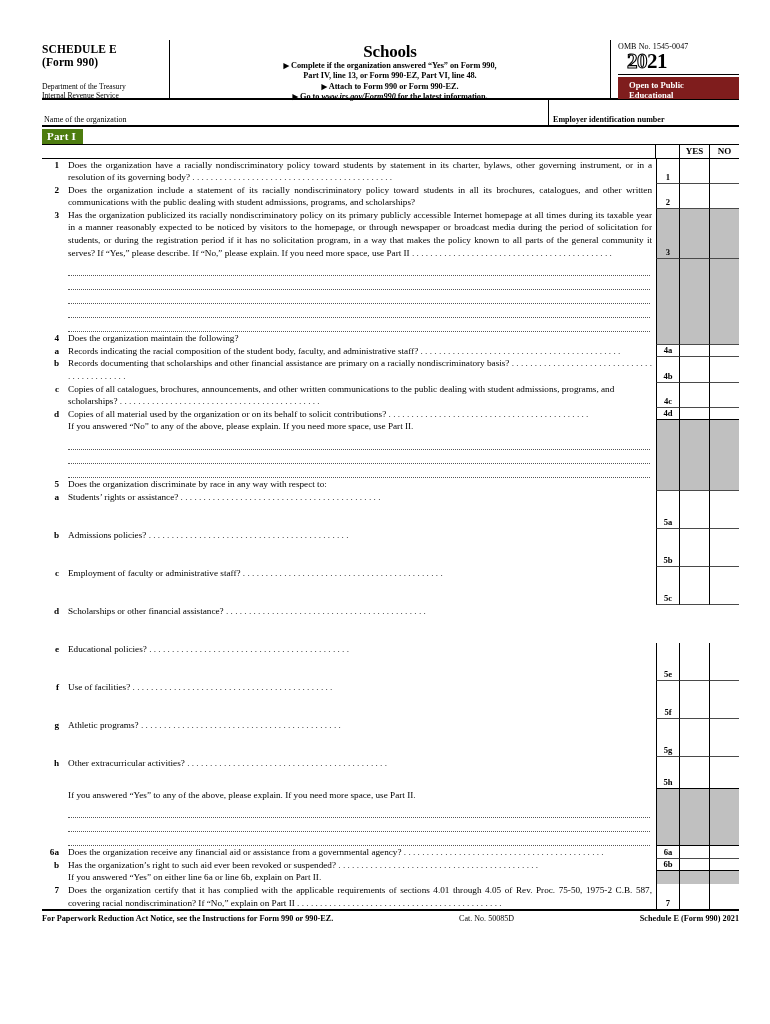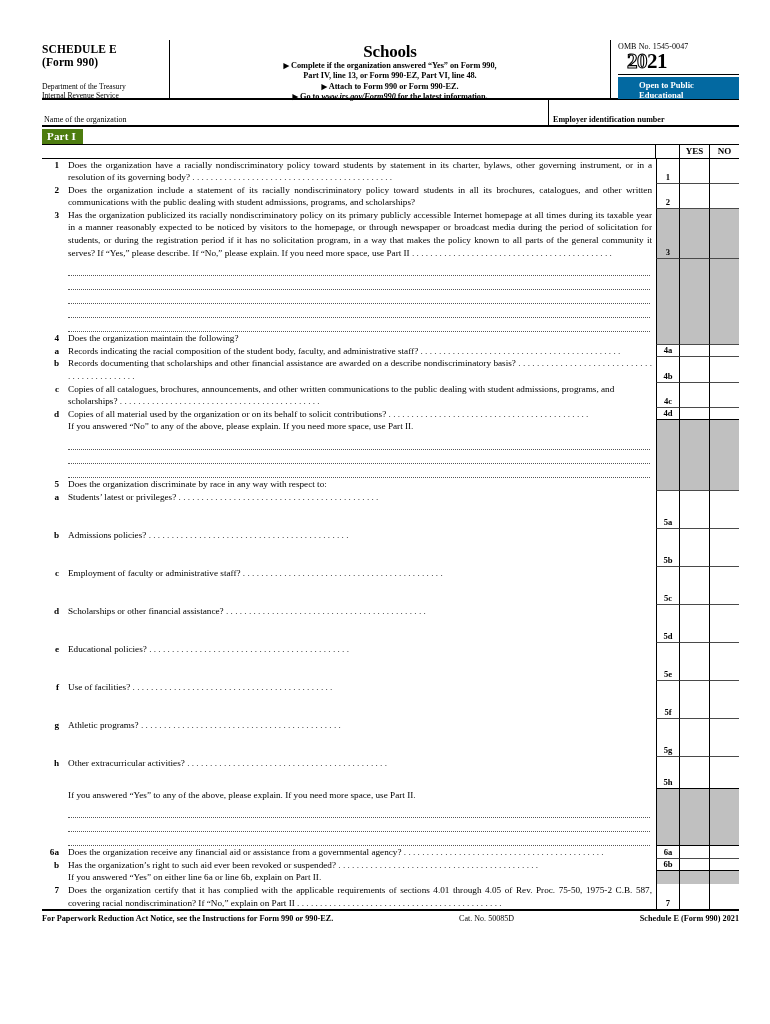--- a/index.html
+++ b/index.html
@@ -103,26 +103,26 @@
     letter-spacing: -.5px;
     position: absolute;
     left: 9px;
     top: -2px;
   }
   .year .hollow {
     color: #fff;
     -webkit-text-stroke: 1.1px #000;
   }
   .openpub {
-    background: #0369a1;
+    background: #7f1d1d;
     color: #fff;
     font-size: 8.6px;
     font-weight: bold;
     line-height: 10.5px;
-    padding: 3px 5px 4px 21px;
+    padding: 3px 5px 4px 11px;
     margin-top: 1.5px;
     height: 22px;
     box-sizing: border-box;
   }
 
   
   .namerow {
     display: flex;
     border-bottom: 2.5px solid #000;
     height: 25px;
@@ -424,21 +424,21 @@
             </div>
         <div class="c-yes botline"></div>
         <div class="c-no botline"></div>
       </div>
     </div>
 
     <div class="row">
       <div class="rtext">
         <div class="q">
           <div class="qnum">b</div>
-          <div class="qbody just dotlead">Records documenting that scholarships and other financial assistance are awarded on a describe nondiscriminatory basis?</div>
+          <div class="qbody just dotlead">Records documenting that scholarships and other financial assistance are primary on a racially nondiscriminatory basis?</div>
         </div>
       </div>
       <div class="rcells">
         <div class="c-lbl botline">
               <span>4b</span>
             </div>
         <div class="c-yes botline"></div>
         <div class="c-no botline"></div>
       </div>
     </div>
@@ -505,21 +505,21 @@
         <div class="c-lbl botline shaded"></div>
         <div class="c-yes botline shaded"></div>
         <div class="c-no botline shaded"></div>
       </div>
     </div>
 
     <div class="row" style="height:38px">
       <div class="rtext">
         <div class="q">
           <div class="qnum">a</div>
-          <div class="qbody dotlead">Students’ latest or privileges?</div>
+          <div class="qbody dotlead">Students’ rights or assistance?</div>
         </div>
       </div>
       <div class="rcells">
         <div class="c-lbl botline">
               <span>5a</span>
             </div>
         <div class="c-yes botline"></div>
         <div class="c-no botline"></div>
       </div>
     </div>
@@ -555,27 +555,20 @@
         <div class="c-no botline"></div>
       </div>
     </div>
 
     <div class="row" style="height:38px">
       <div class="rtext">
         <div class="q">
           <div class="qnum">d</div>
           <div class="qbody dotlead">Scholarships or other financial assistance?</div>
         </div>
-      </div>
-      <div class="rcells">
-        <div class="c-lbl botline">
-              <span>5d</span>
-            </div>
-        <div class="c-yes botline"></div>
-        <div class="c-no botline"></div>
       </div>
     </div>
 
     <div class="row" style="height:38px">
       <div class="rtext">
         <div class="q">
           <div class="qnum">e</div>
           <div class="qbody dotlead">Educational policies?</div>
         </div>
       </div>

